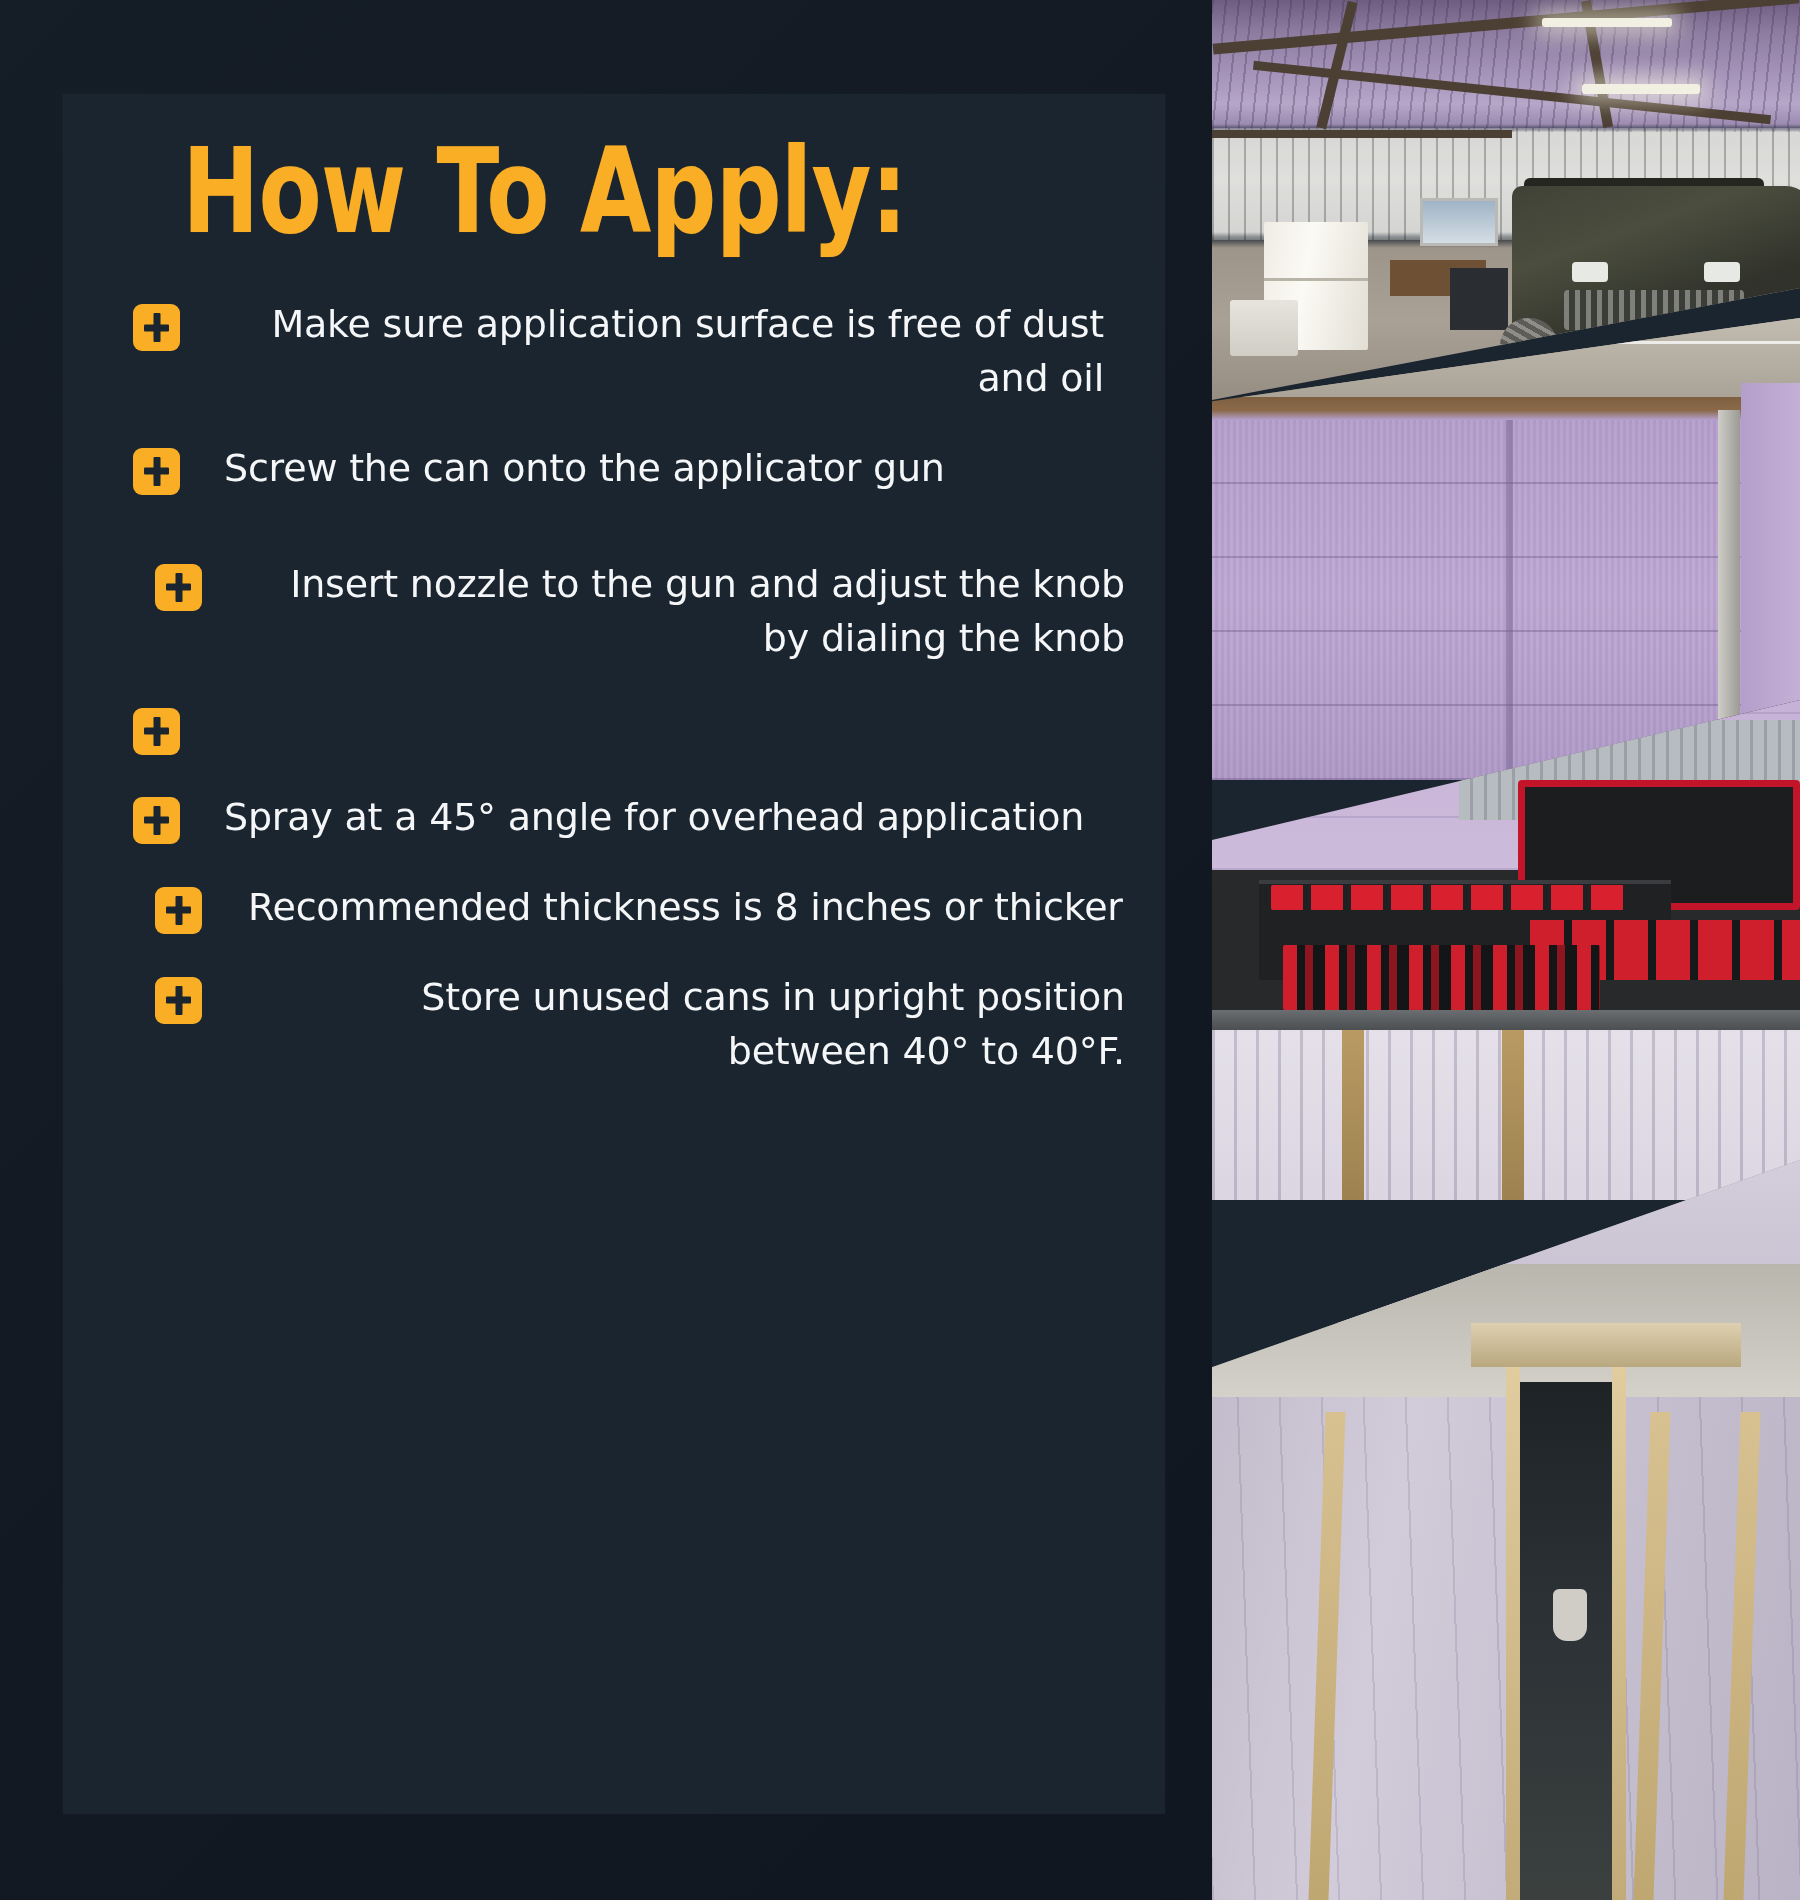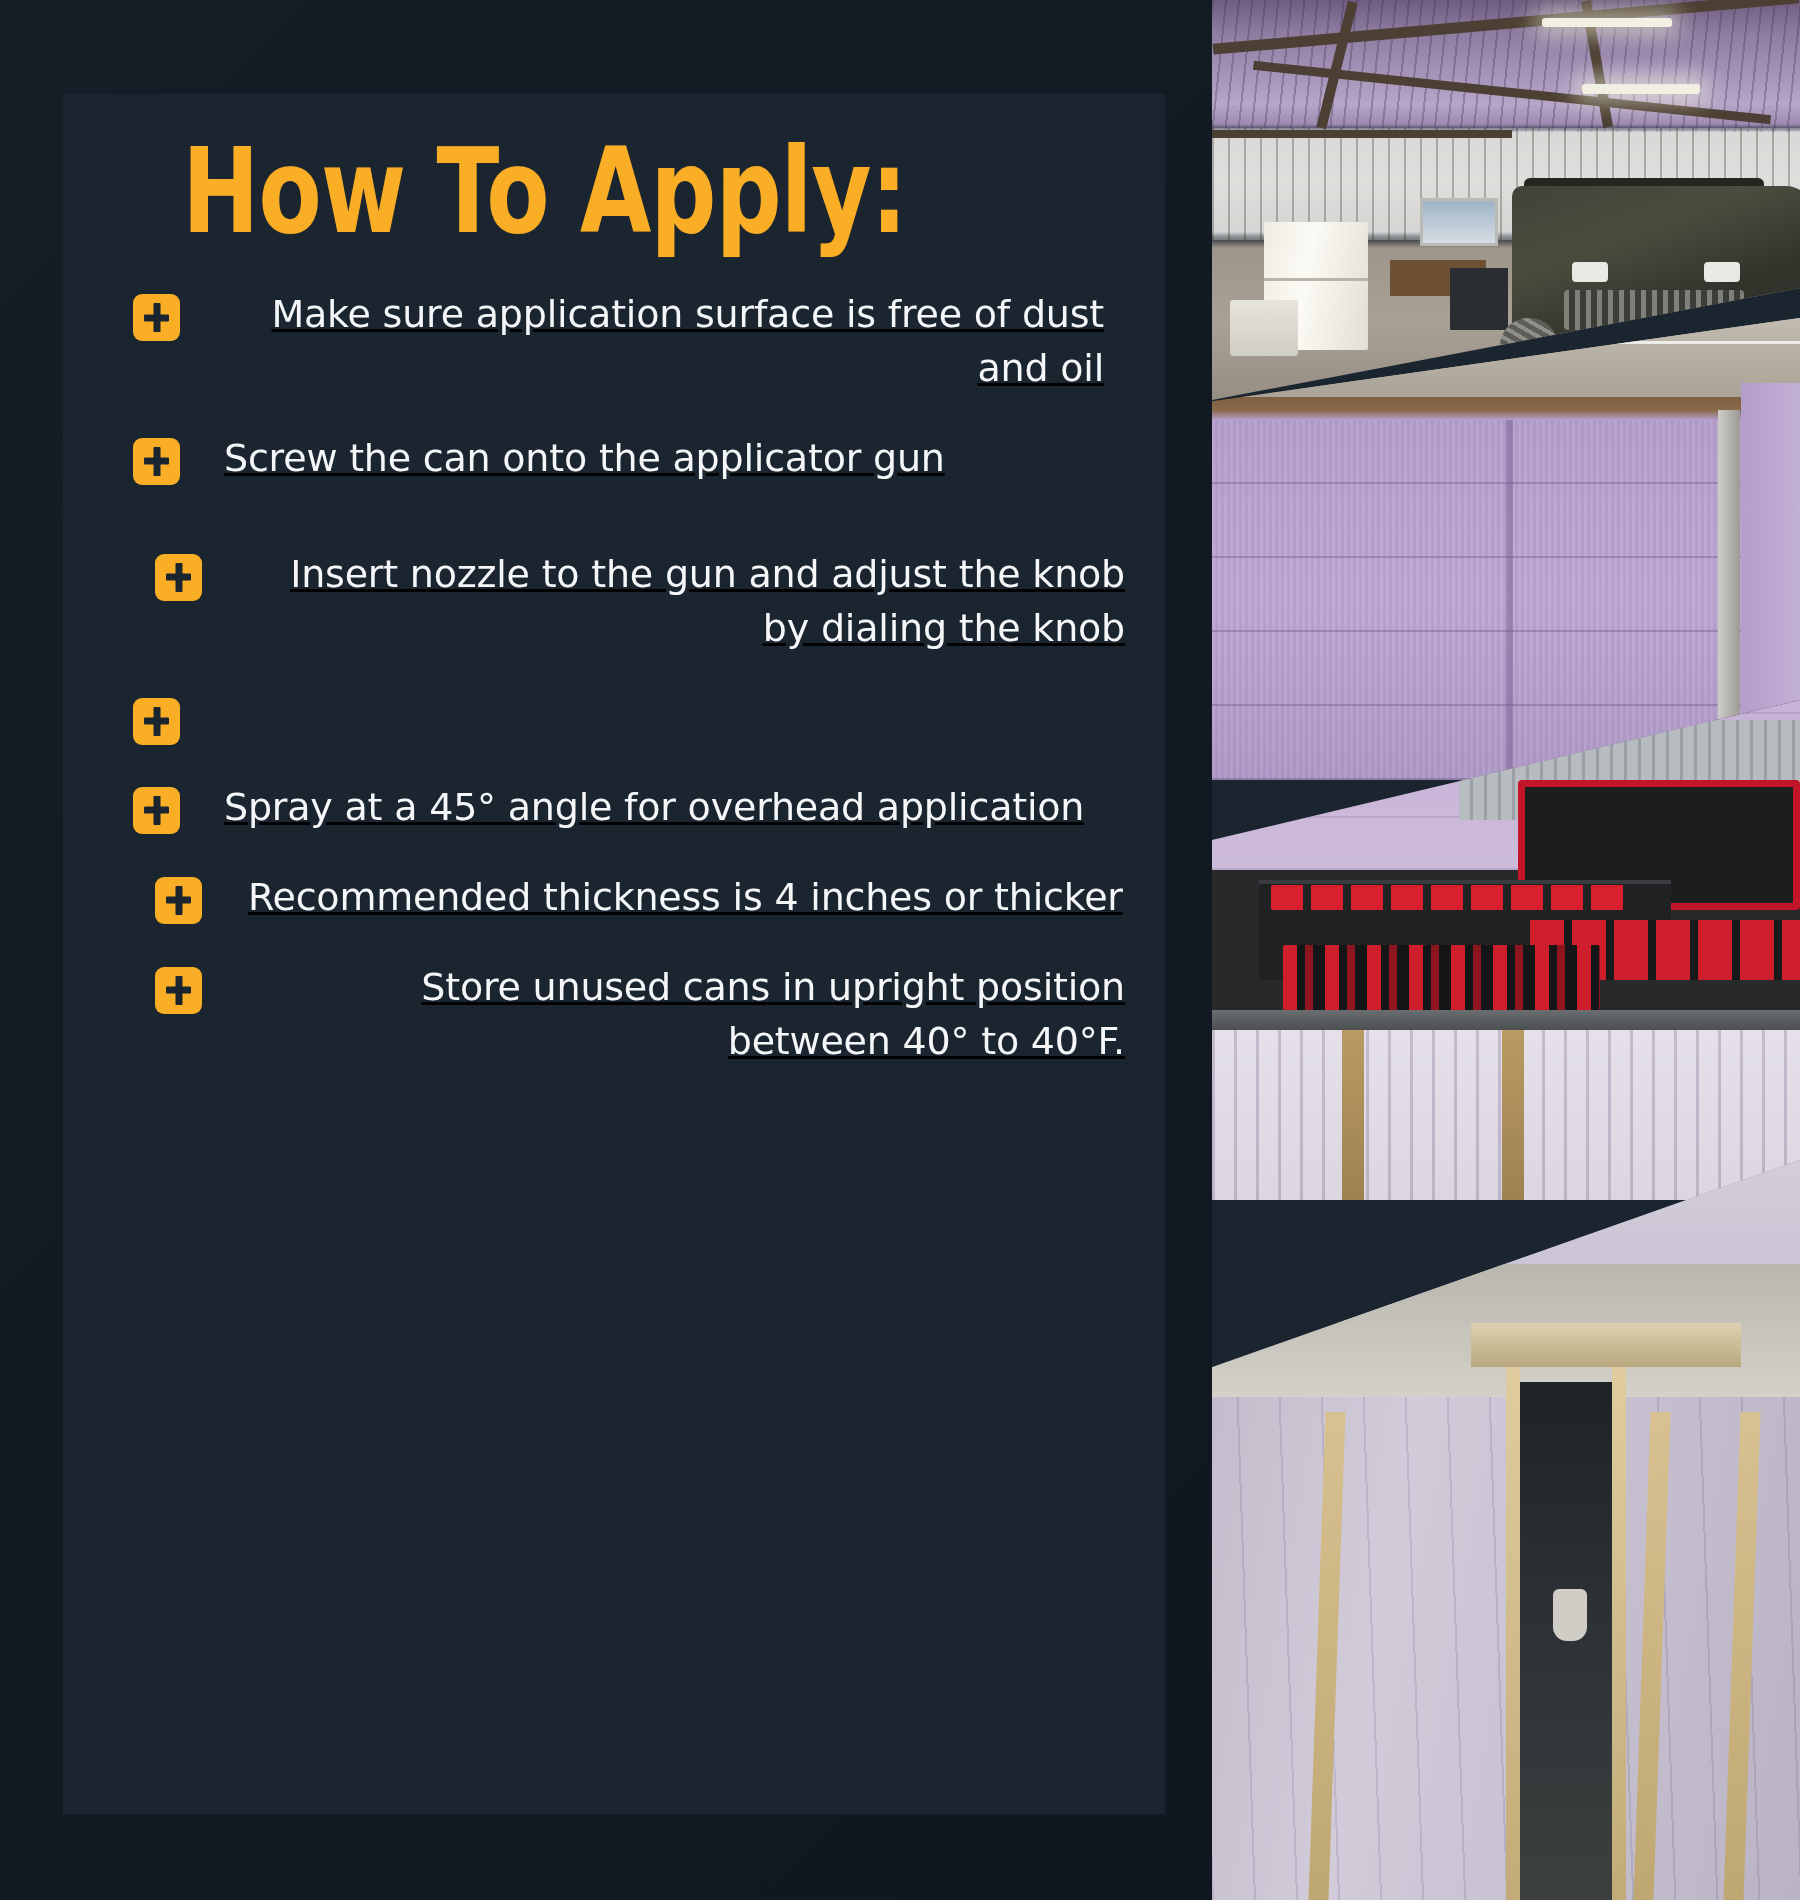--- a/index.html
+++ b/index.html
@@ -54,23 +54,22 @@
     letter-spacing: -1px;
     color: #F9AE25;
     transform: scaleX(0.78);
     transform-origin: left center;
     white-space: nowrap;
     padding-top: 10px;
     text-shadow: 0 0 1px rgba(249,174,37,0.35);
   }
 
   .list {
-    margin-top: 38px;
+    margin-top: 48px;
     list-style: none;
-    text-decoration: underline;
   }
 
   .list-item {
     display: flex;
     align-items: flex-start;
     margin-bottom: 36px;
   }
   .list-item.indented { padding-left: 22px; }
   .list-item.gap-lg { margin-bottom: 62px; }
 
@@ -378,21 +377,21 @@
             <span class="bullet-icon"></span>
           </li>
 
           <li class="list-item">
             <span class="bullet-icon"></span>
             <span class="item-text">Spray at a 45° angle for overhead application</span>
           </li>
 
           <li class="list-item indented">
             <span class="bullet-icon"></span>
-            <span class="item-text">Recommended thickness is 4 inches or thicker</span>
+            <span class="item-text">Recommended thickness is 8 inches or thicker</span>
           </li>
 
           <li class="list-item indented">
             <span class="bullet-icon"></span>
             <span class="item-text">Store unused cans in upright position between 40° to 40°F.</span>
           </li>
 
         </ul>
       </div>
     </div>

